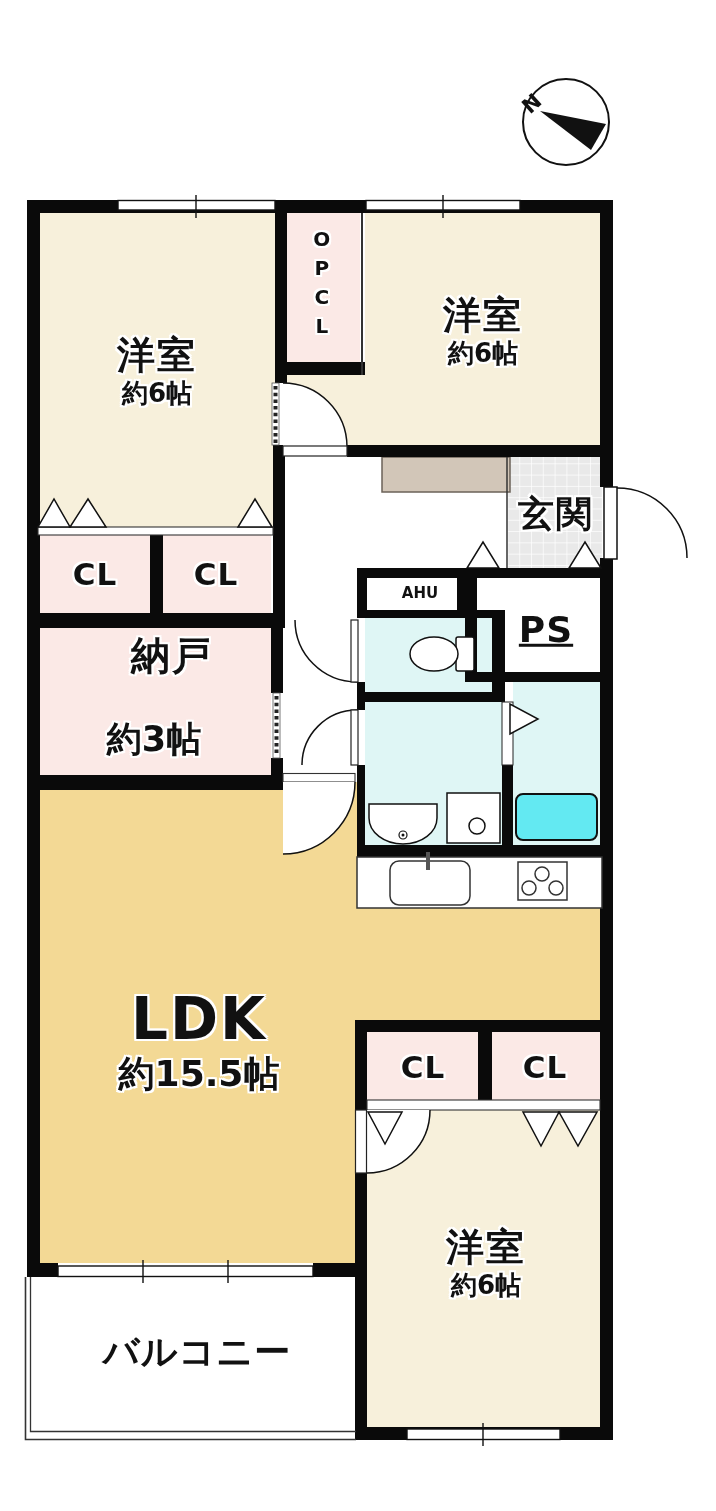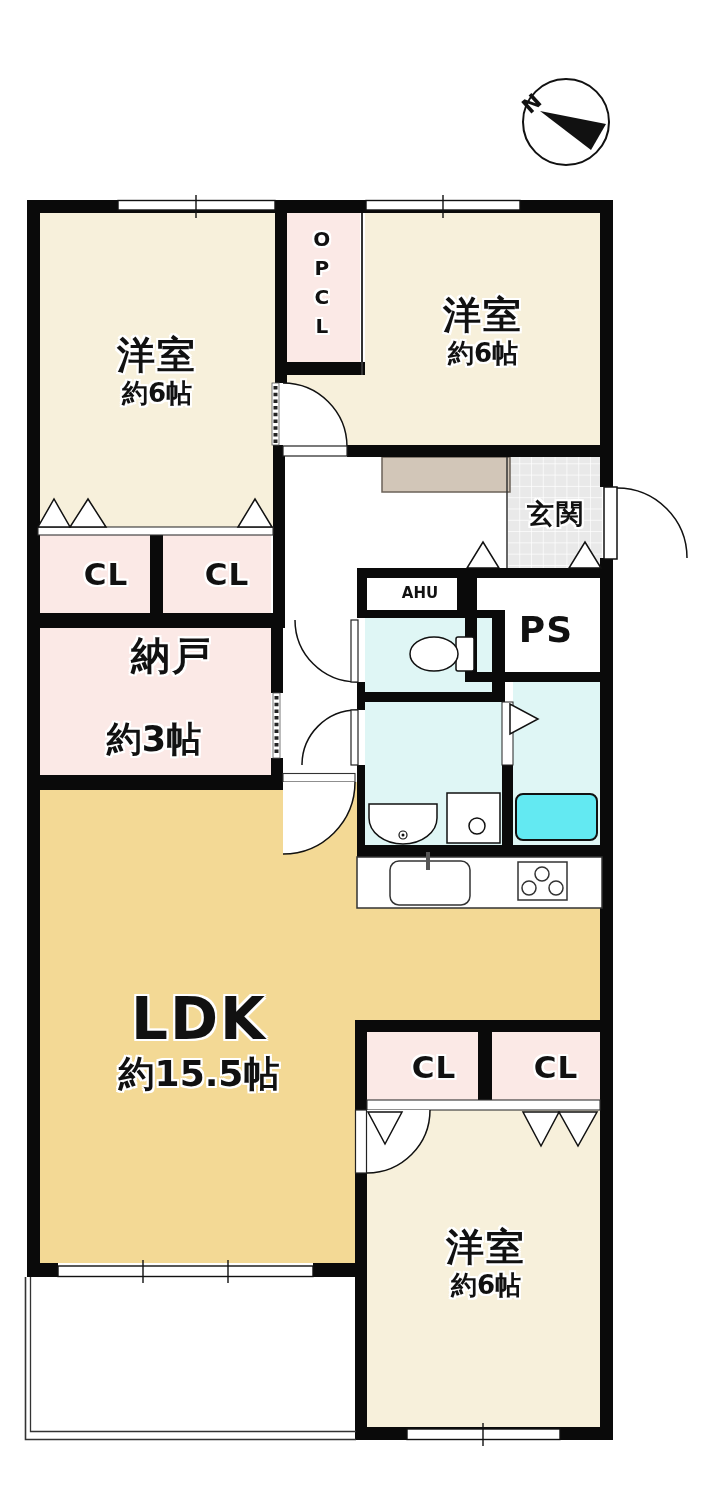--- a/index.html
+++ b/index.html
@@ -7,22 +7,22 @@
         font-family:"DejaVu Sans","Liberation Sans",sans-serif;}
   .plan svg{position:absolute;left:0;top:0;}
   .lbl{position:absolute;transform:translate(-50%,-50%);text-align:center;
        color:#111;font-weight:bold;line-height:1.18;white-space:nowrap;
        text-shadow:-2px -2px 0 #fff,2px -2px 0 #fff,-2px 2px 0 #fff,2px 2px 0 #fff,
                    0 -2px 0 #fff,0 2px 0 #fff,-2px 0 0 #fff,2px 0 0 #fff;}
   .room-name{font-size:38px;letter-spacing:2px;}
   .room-area{font-size:26px;}
   .ldk-name{font-size:58px;letter-spacing:2px;}
   .ldk-area{font-size:36px;}
-  .cl{font-size:31px;letter-spacing:1px;margin-left:11px;}
-  .genkan{font-size:27px;letter-spacing:2px;text-align:right;}
+  .cl{font-size:31px;letter-spacing:1px;}
+  .genkan{font-size:36px;letter-spacing:2px;text-align:right;}
   .ps{font-size:36px;letter-spacing:1px;}
   .ahu{font-size:15px;font-weight:bold;text-shadow:none;margin-left:8px;}
   .nando-name{font-size:39px;letter-spacing:2px;margin-left:36px;}
   .nando-area{font-size:35px;margin-top:40px;}
   .balcony{font-size:36px;letter-spacing:1px;}
   .opcl{font-size:20px;writing-mode:vertical-rl;text-orientation:upright;
         letter-spacing:5px;font-weight:bold;}
   .compass-n{font-size:21px;font-weight:bold;transform:translate(-50%,-50%) rotate(-42deg);
              text-shadow:none;}
 </style>
@@ -204,21 +204,21 @@
     <div class="room-name">洋室</div>
     <div class="room-area">約6帖</div>
   </div>
 
   <div class="lbl opcl" style="left:321px;top:285px;">OPCL</div>
 
   <div class="lbl genkan" style="left:556px;top:514px;">玄関</div>
 
   <div class="lbl ahu" style="left:412px;top:594px;">AHU</div>
 
-  <div class="lbl ps" style="left:546px;top:630px;">PS</div>
+  <div class="lbl ps" style="left:546px;top:630px;text-decoration:underline;">PS</div>
 
   <div class="lbl cl" style="left:95px;top:574px;">CL</div>
   <div class="lbl cl" style="left:216px;top:574px;">CL</div>
 
   <div class="lbl" style="left:154px;top:697px;">
     <div class="nando-name">納戸</div>
     <div class="nando-area">約3帖</div>
   </div>
 
   <div class="lbl" style="left:199px;top:1040px;">
@@ -227,13 +227,14 @@
   </div>
 
   <div class="lbl cl" style="left:423px;top:1067px;">CL</div>
   <div class="lbl cl" style="left:545px;top:1067px;">CL</div>
 
   <div class="lbl" style="left:486px;top:1263px;">
     <div class="room-name">洋室</div>
     <div class="room-area">約6帖</div>
   </div>
 
+  <div class="lbl balcony" style="left:197px;top:1352px;">バルコニー</div>
 </div>
 
 </body></html>

